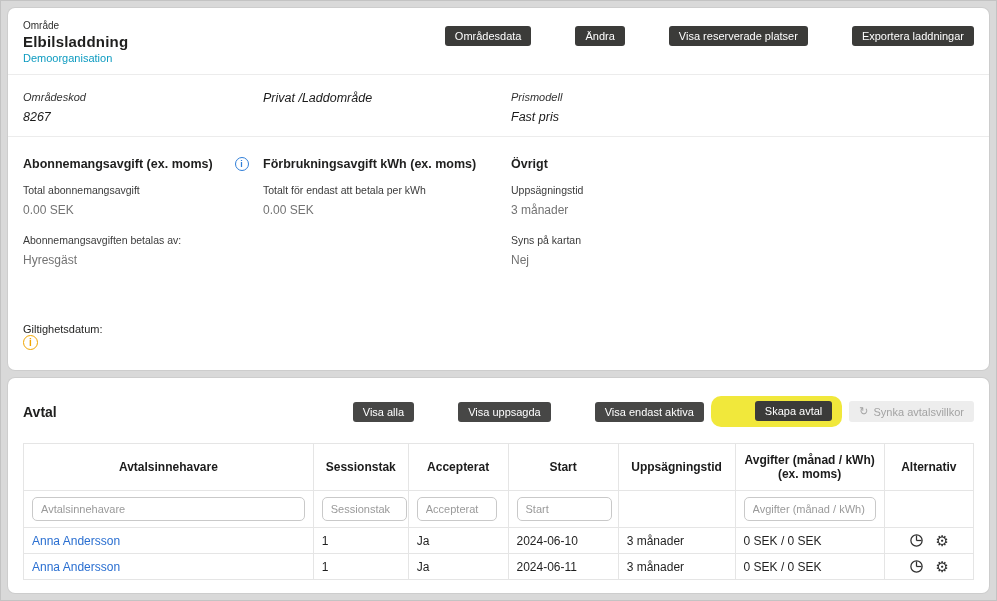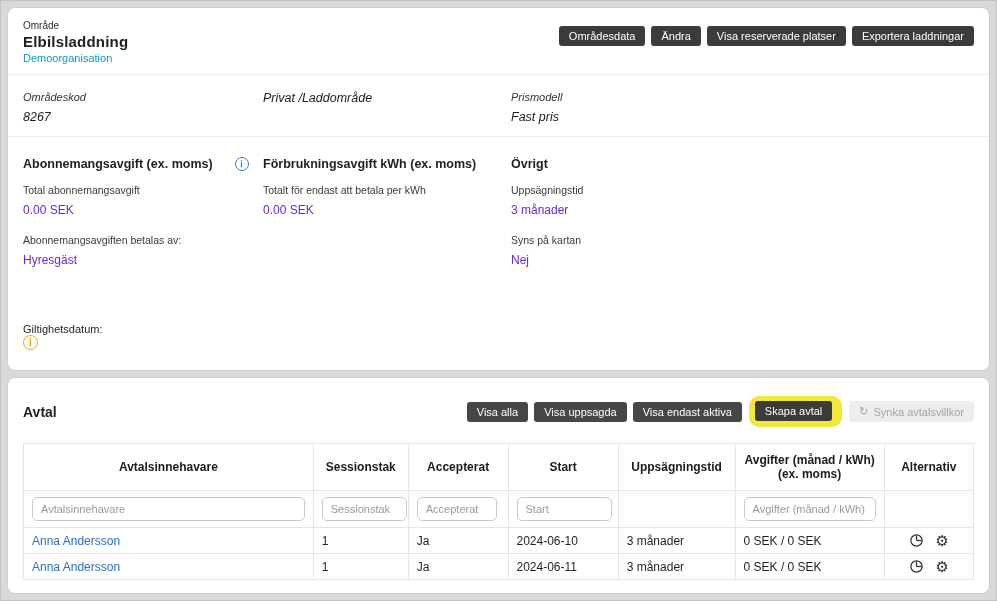--- a/index.html
+++ b/index.html
@@ -33,33 +33,34 @@
   
   .area-header { display:flex; justify-content:space-between; align-items:flex-start; }
   .kicker { font-size:10px; color:#2e2e2d; padding-top:4px; }
   .title { font-size:15px; font-weight:700; margin:2px 0 2px; letter-spacing:.2px; }
   .org { font-size:11px; color:#0d9bc0; cursor:pointer; }
   .header-buttons { display:flex; gap:6px; margin-top:10px; }
   .btn-dark, .btn-gray {
     background:#3b3b39; color:#fff; border:none; border-radius:3px;
     font-size:11px; padding:4px 10px; font-family:inherit; cursor:pointer;
     white-space:nowrap;
+    margin-left:38px;
   }
   .btn-gray { background:#474746; }
   hr.divider { border:none; border-top:1px solid #ececec; margin:10px -15px; }
   
   .grid-3 { display:grid; grid-template-columns:240px 248px 1fr; }
   .info-row { margin:6px 0 2px;font-style:italic; }
   .field-label { font-size:11px; color:#333; margin-bottom:7px; }
   .field-value { font-size:12.5px; color:#1b1b1b; }
   
   .pricing-row { margin-top:10px; }
   .p-heading { font-size:12.5px; font-weight:700; display:flex; align-items:center; gap:22px; margin:0 0 13px; }
   .sub-label { font-size:10.5px; color:#3a3a3a; margin-bottom:7px; }
-  .sub-value { font-size:12px; color:#6d28d9; margin-bottom:17px; }
+  .sub-value { font-size:12px; color:#737373; margin-bottom:17px; }
   .info-i {
     width:14px; height:14px; border:1.4px solid #2f7ed8; border-radius:50%;
     color:#2f7ed8; font-size:9px; font-weight:700; font-style:normal;
     display:inline-flex; align-items:center; justify-content:center; flex:0 0 auto;
   }
   .info-i.orange { border-color:#f0a500; color:#f0a500; width:15px; height:15px; font-size:10px; }
   
   .validity { margin-top:auto; }
   .validity-label { font-size:11px; }
   .select-row { display:flex; align-items:center; gap:10px; }

